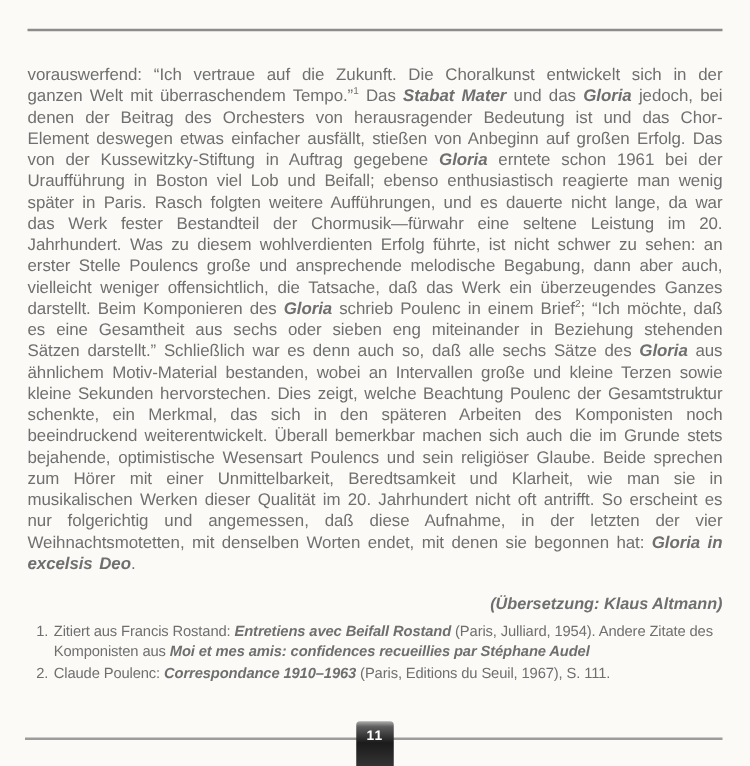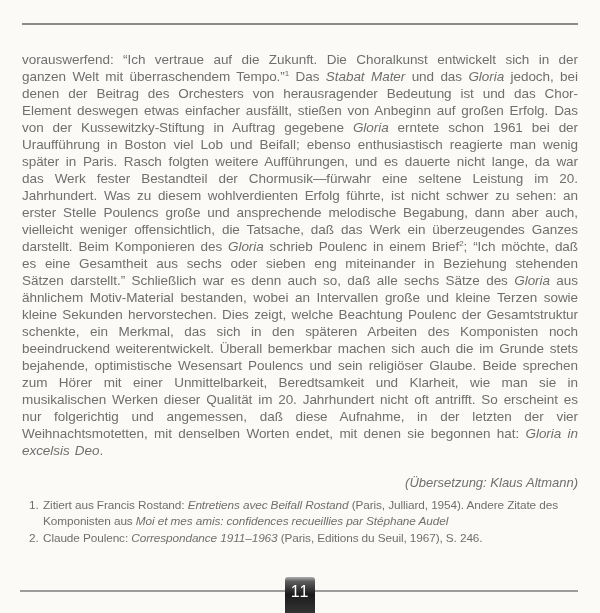--- a/index.html
+++ b/index.html
@@ -32,20 +32,21 @@
   }
   .body-paragraph {
     font-size: 13.5px;
     line-height: 17px;
     text-align: justify;
     letter-spacing: -0.05px;
     word-spacing: 1.5px;
   }
   .body-paragraph em, .fn-text em, .attribution {
     font-style: italic;
+    font-weight: bold;
   }
   .body-paragraph sup {
     font-size: 8px;
     line-height: 0;
     vertical-align: super;
   }
   .attribution {
     text-align: right;
     font-size: 13px;
     margin-top: 16px;
@@ -81,22 +82,22 @@
     top: 577px;
     width: 30px;
     height: 36px;
     border-radius: 3px 3px 0 0;
     background: linear-gradient(180deg, #aeaeae 0%, #5e5e5e 12%, #1b1b1b 48%, #343434 100%);
     text-align: center;
   }
   .page-num {
     display: inline-block;
     color: #ffffff;
-    font-weight: normal;
-    font-size: 16px;
+    font-weight: bold;
+    font-size: 11px;
     line-height: 1;
     margin-top: 7px;
     letter-spacing: 1px;
   }
 </style>
 </head>
 <body>
 
 <div class="page">
 
@@ -108,21 +109,21 @@
 
     <div class="attribution">(Übersetzung: Klaus Altmann)</div>
 
     <div class="footnotes">
       <div class="footnote">
         <span class="fn-num">1.</span>
         <span class="fn-text"><span>Zitiert aus Francis Rostand: </span><em>Entretiens avec Beifall Rostand</em><span> (Paris, Julliard, 1954). Andere Zitate des Komponisten aus </span><em>Moi et mes amis: confidences recueillies par Stéphane Audel</em><br></span>
       </div>
       <div class="footnote">
         <span class="fn-num">2.</span>
-        <span class="fn-text"><span>Claude Poulenc: </span><em>Correspondance 1911–1963</em><span> (Paris, Editions du Seuil, 1967), S. 246.</span></span>
+        <span class="fn-text"><span>Claude Poulenc: </span><em>Correspondance 1910–1963</em><span> (Paris, Editions du Seuil, 1967), S. 111.</span></span>
       </div>
     </div>
 
   </div>
 
   <div class="bottom-rule"></div>
 
   <div class="page-badge">
     <span class="page-num">11</span>
   </div>

